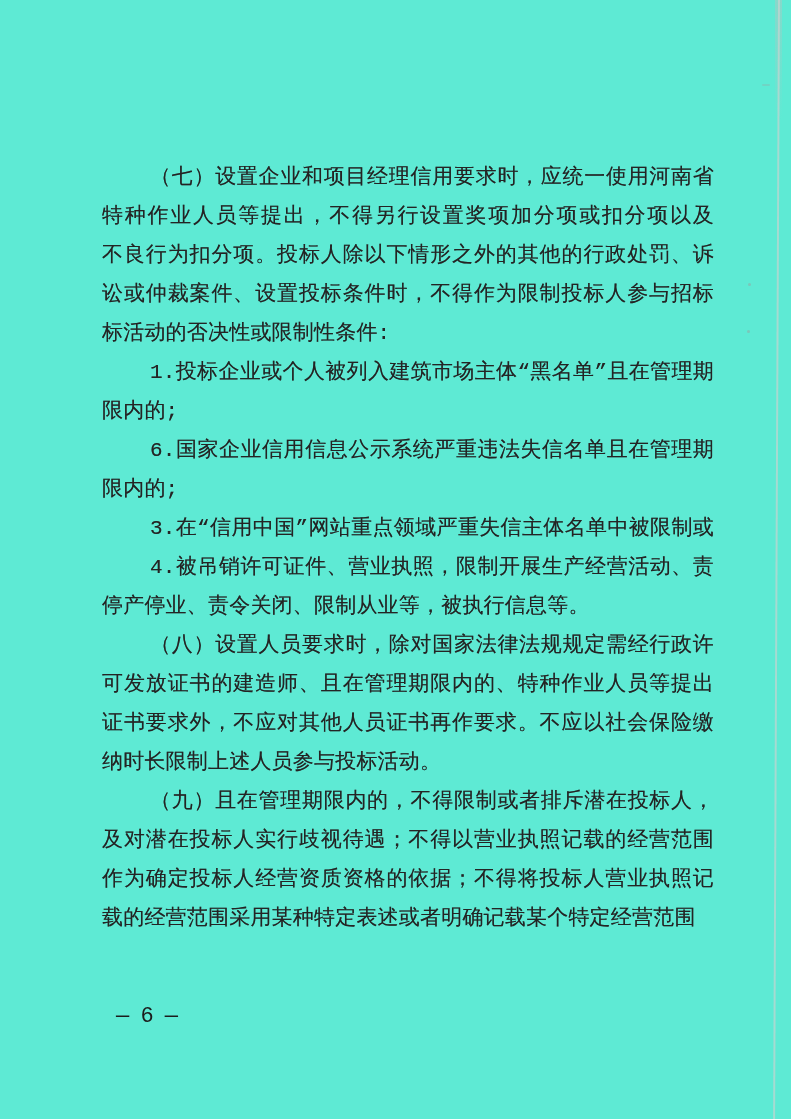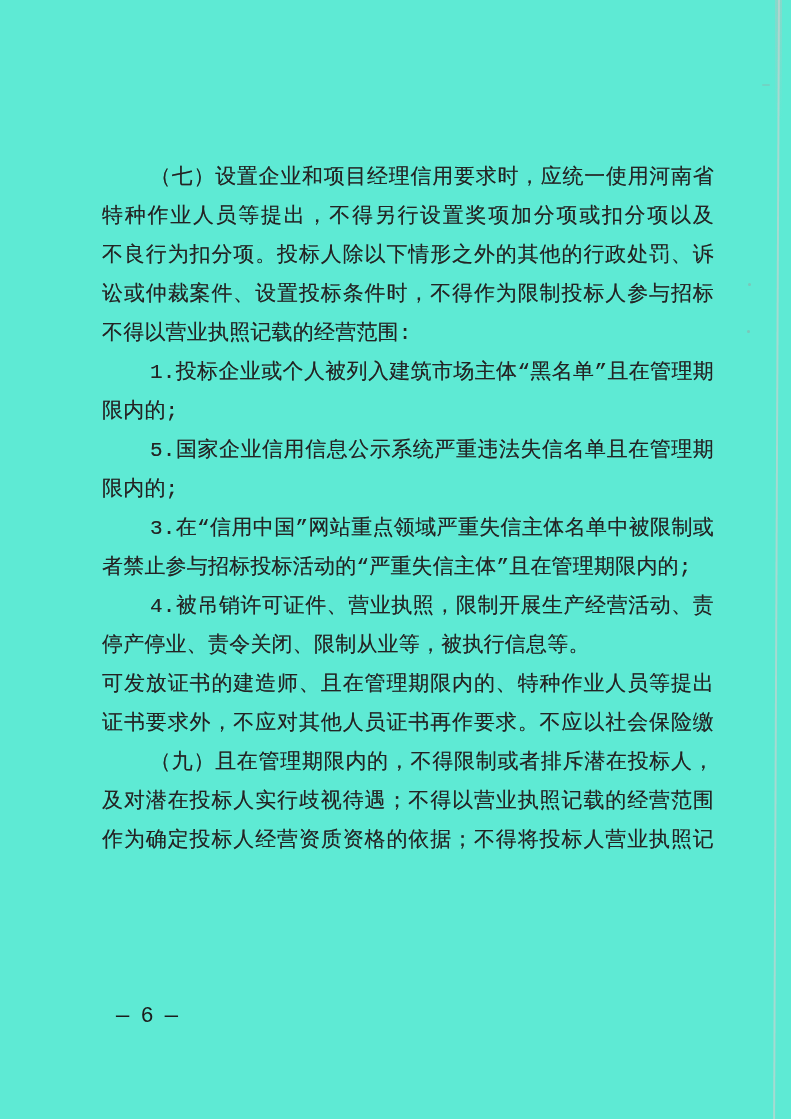--- a/index.html
+++ b/index.html
@@ -88,31 +88,33 @@
   <div class="scan-edge"></div>
   <div class="speck s1"></div>
   <div class="speck s2"></div>
   <div class="speck s3"></div>
 
   <div class="content" id="content">
       <div class="line ind j">（七）设置企业和项目经理信用要求时，应统一使用河南省</div>
       <div class="line j">特种作业人员等提出，不得另行设置奖项加分项或扣分项以及</div>
       <div class="line j">不良行为扣分项。投标人除以下情形之外的其他的行政处罚、诉</div>
       <div class="line j">讼或仲裁案件、设置投标条件时，不得作为限制投标人参与招标投</div>
-      <div class="line">不得以营业执照记载的经营范围:</div>
+      <div class="line">标活动的否决性或限制性条件:</div>
       <div class="line ind j">1.投标企业或个人被列入建筑市场主体“黑名单”且在管理期</div>
       <div class="line">限内的;</div>
-      <div class="line ind j">5.国家企业信用信息公示系统严重违法失信名单且在管理期</div>
+      <div class="line ind j">6.国家企业信用信息公示系统严重违法失信名单且在管理期</div>
       <div class="line">限内的;</div>
       <div class="line ind j">3.在“信用中国”网站重点领域严重失信主体名单中被限制或</div>
-      <div class="line">者禁止参与招标投标活动的“严重失信主体”且在管理期限内的;</div>
       <div class="line ind j">4.被吊销许可证件、营业执照，限制开展生产经营活动、责令</div>
       <div class="line">停产停业、责令关闭、限制从业等，被执行信息等。</div>
+      <div class="line ind j">（八）设置人员要求时，除对国家法律法规规定需经行政许</div>
       <div class="line j">可发放证书的建造师、且在管理期限内的、特种作业人员等提出</div>
       <div class="line j">证书要求外，不应对其他人员证书再作要求。不应以社会保险缴</div>
+      <div class="line">纳时长限制上述人员参与投标活动。</div>
       <div class="line ind j">（九）且在管理期限内的，不得限制或者排斥潜在投标人，以</div>
       <div class="line j">及对潜在投标人实行歧视待遇；不得以营业执照记载的经营范围</div>
       <div class="line j">作为确定投标人经营资质资格的依据；不得将投标人营业执照记</div>
+      <div class="line">载的经营范围采用某种特定表述或者明确记载某个特定经营范围</div>
     </div>
 
   <div class="footer">— 6 —</div>
 
 </div>
 
 </body></html>

